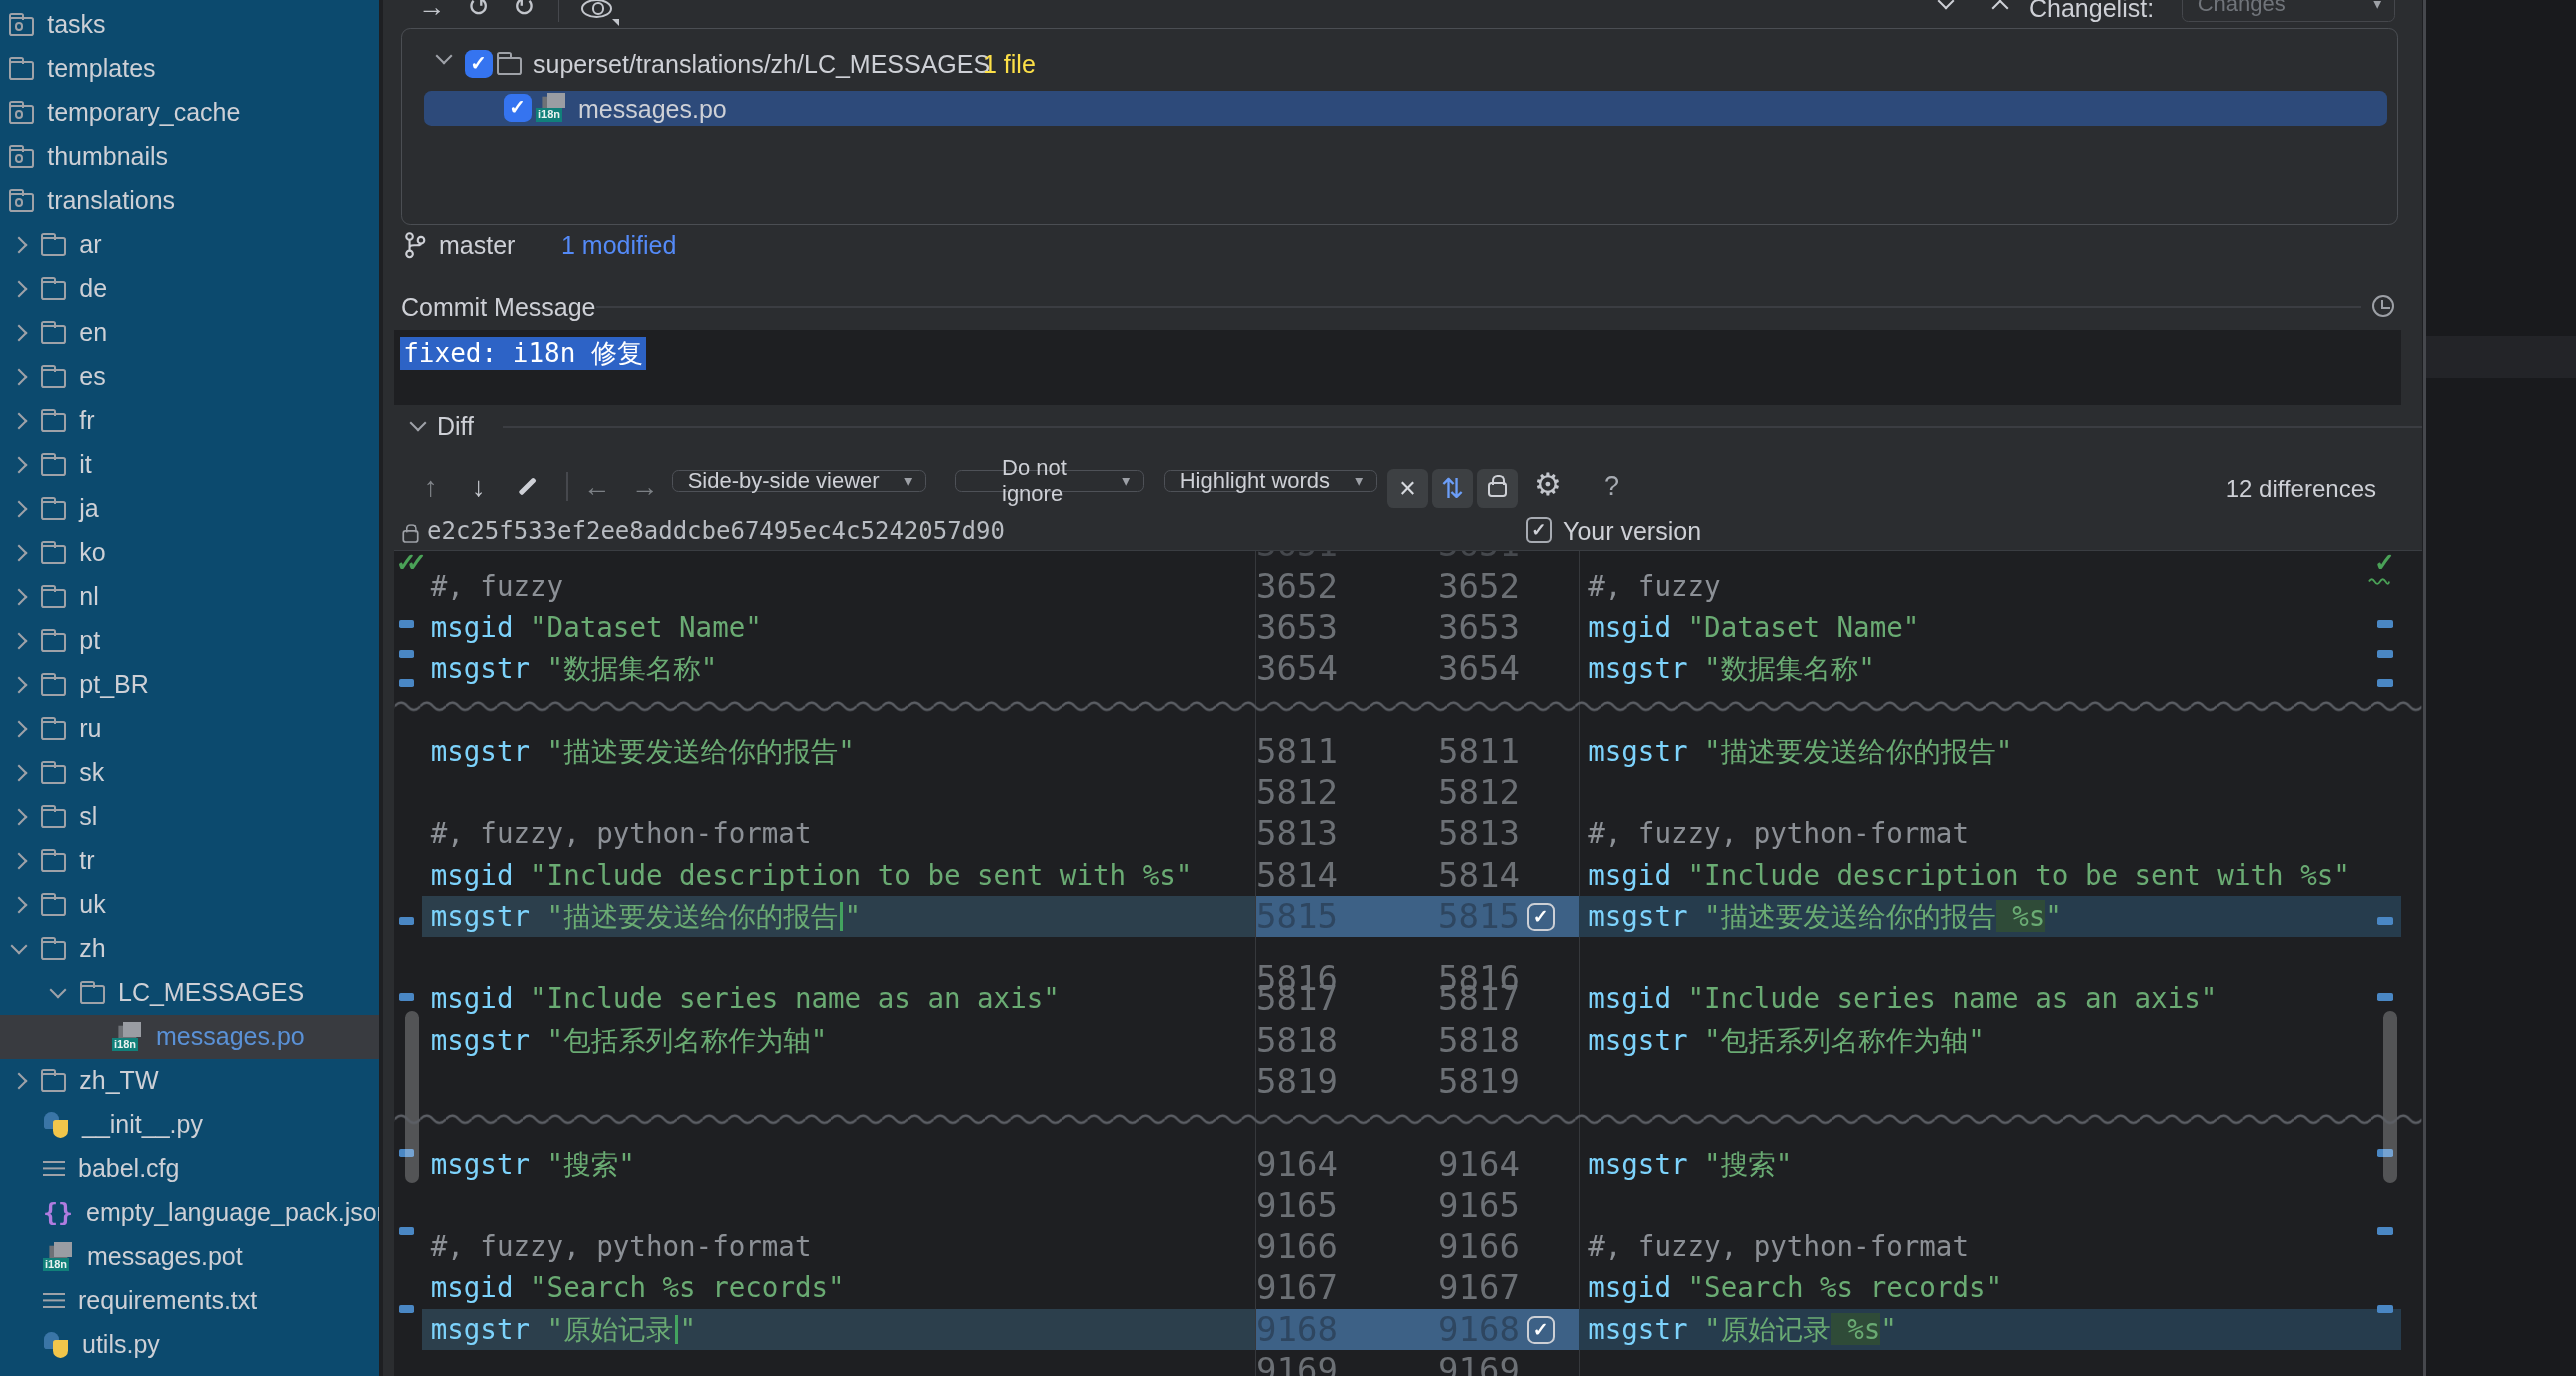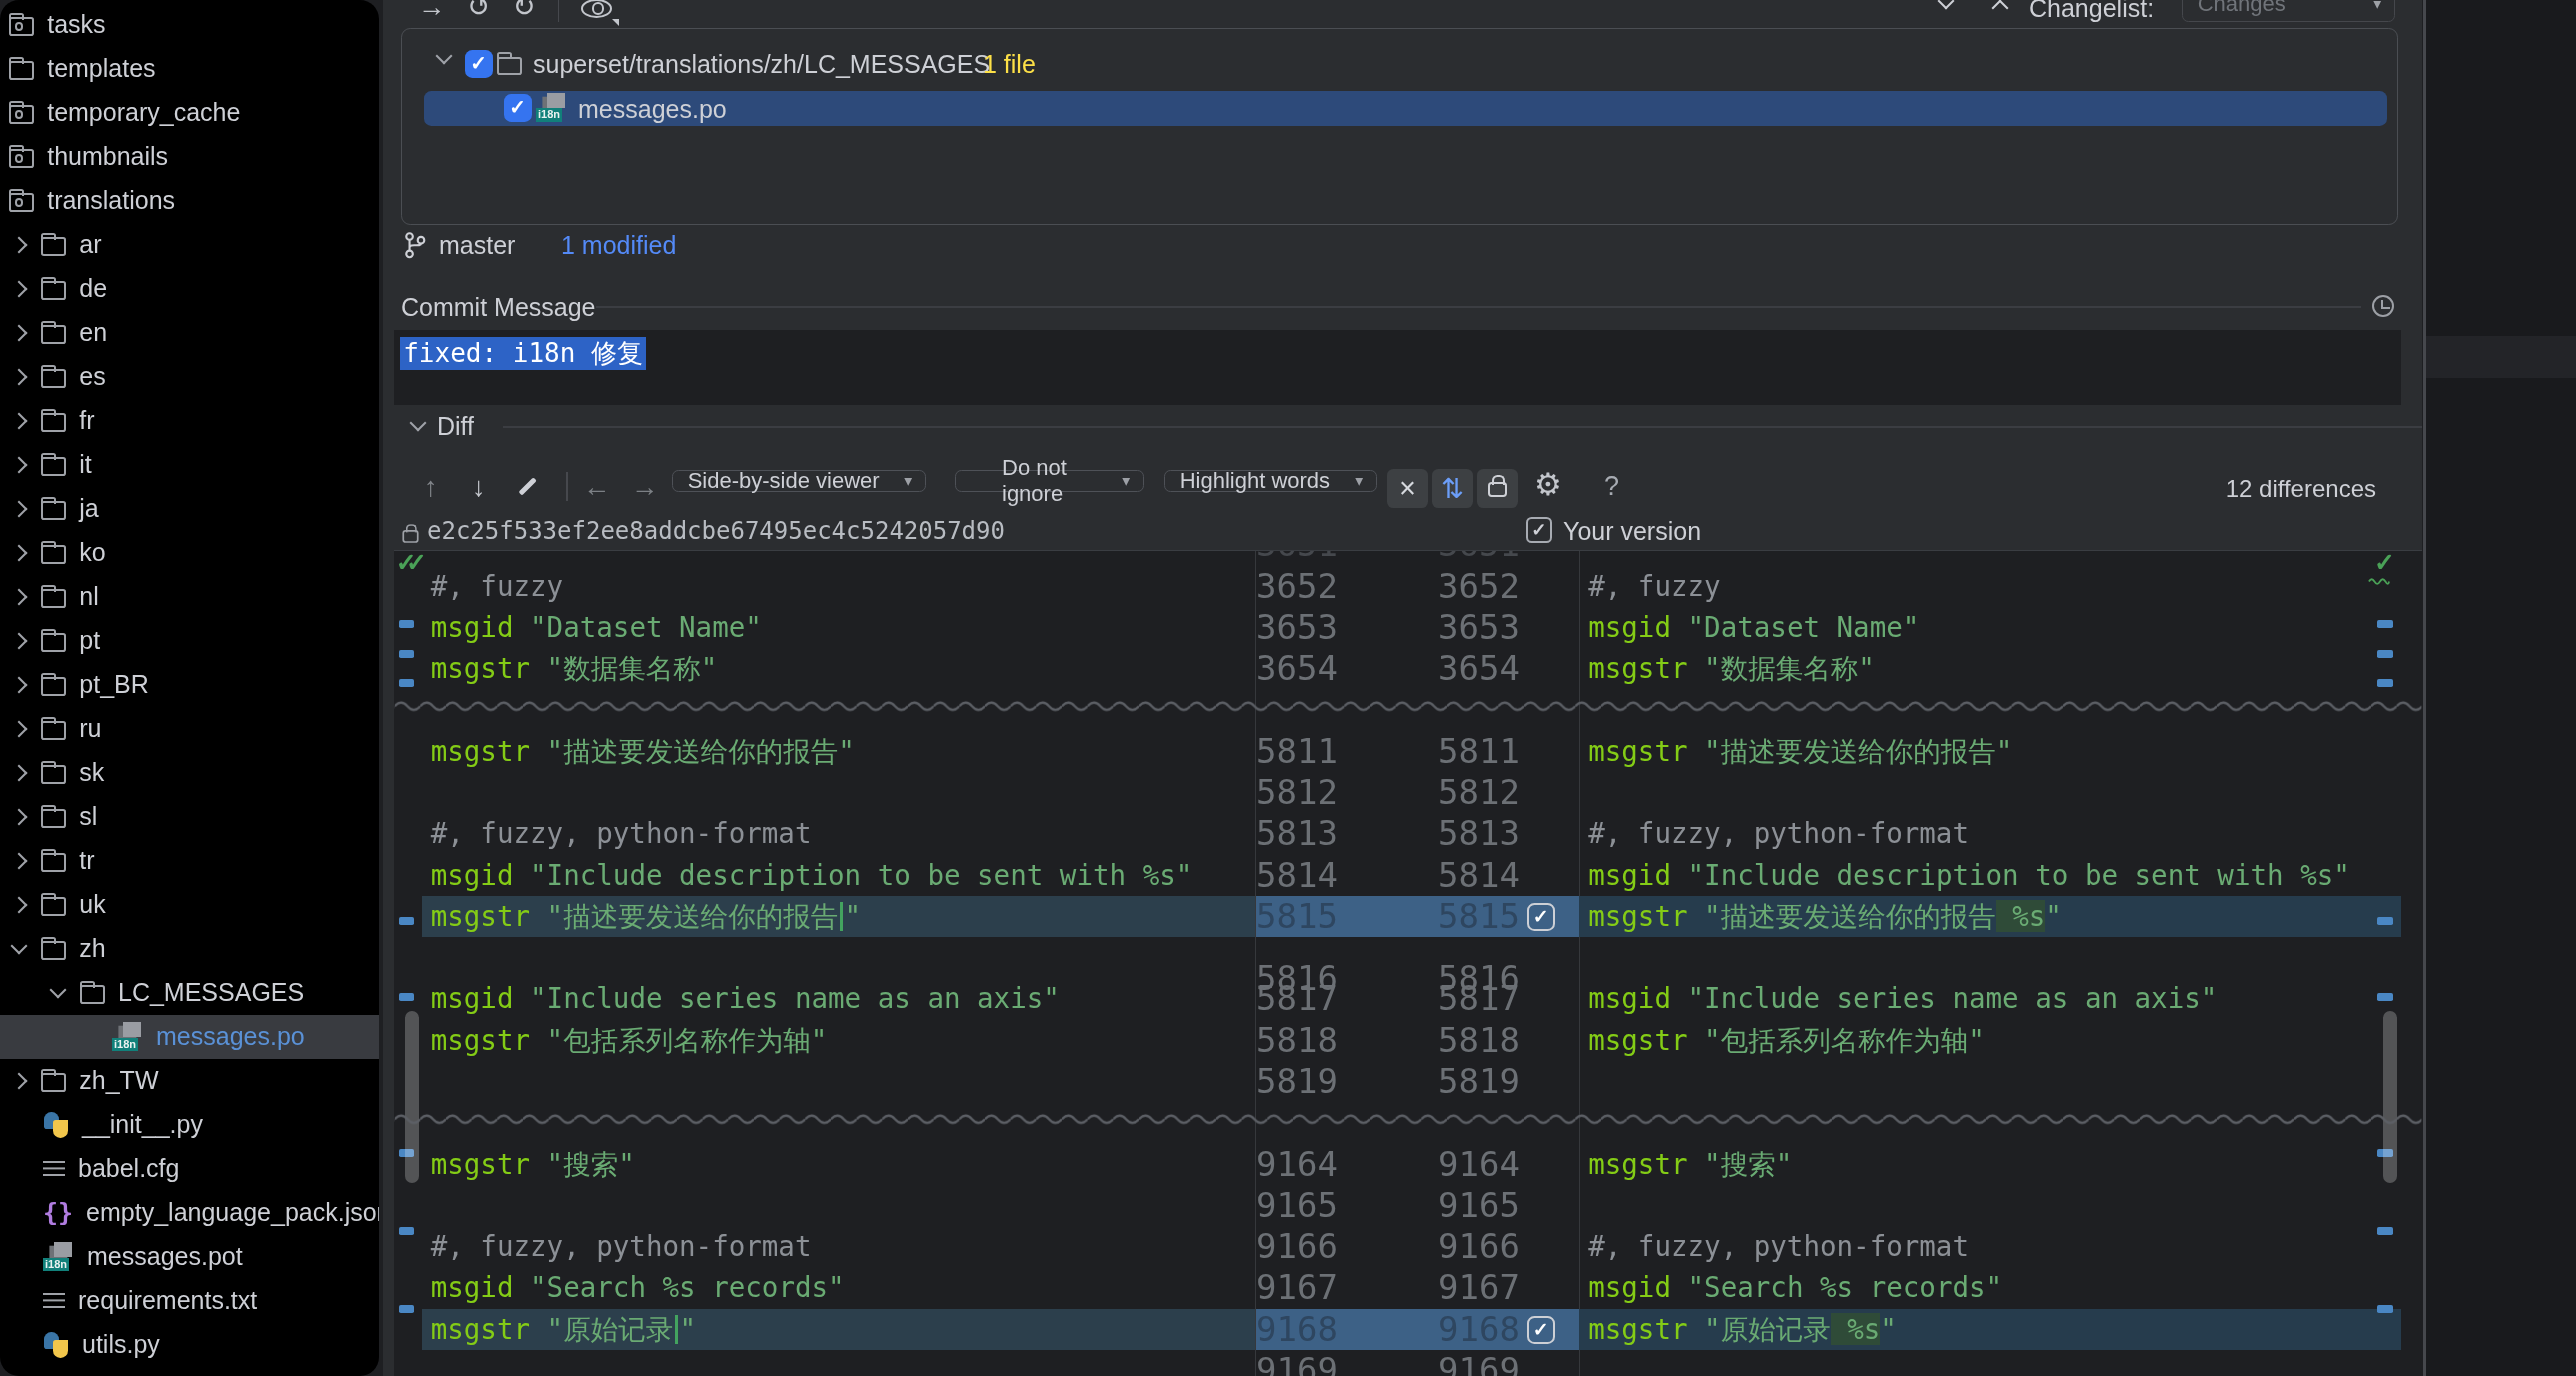--- a/index.html
+++ b/index.html
@@ -3,21 +3,21 @@
 <meta charset="utf-8">
 <style>
   * { margin:0; padding:0; box-sizing:border-box; }
   html,body { width:2576px; height:1376px; background:#1e1f22; overflow:hidden;
               font-family:"Liberation Sans", sans-serif; }
   .stage { position:absolute; left:0; top:0; width:2576px; height:1376px; }
   .abs { position:absolute; }
   .mono { font-family:"DejaVu Sans Mono", monospace; }
 
   
-  .sidebar { position:absolute; left:0; top:0; width:379px; height:1376px; background:#000000;border-radius:19px; }
+  .sidebar { position:absolute; left:0; top:0; width:379px; height:1376px; background:#0c4a6e; }
   .srow { display:flex; align-items:center; height:44px; color:#ced0d6; font-size:25px; position:relative; }
   .srow.sel { background:#393b40; }
   .srow .lbl { white-space:nowrap; }
   .srow.filelink .lbl { color:#5a91d6; }
   .ind0 { padding-left:9.2px; } .ind1 { padding-left:7.3px; } .ind1b { padding-left:43px; }
   .ind2 { padding-left:46px; } .ind3 { padding-left:112px; }
   .chev { width:12px; height:12px; border-right:2.4px solid #9fa2a8; border-bottom:2.4px solid #9fa2a8; display:inline-block; flex:none; }
   .chev.down { transform:rotate(45deg); margin:-5.5px 16.5px 0 5.5px; }
   .chev.right { transform:rotate(-45deg); margin:0 16.5px 0 5.5px; }
   .ic { flex:none; margin-right:13px; position:relative; }
@@ -73,21 +73,21 @@
 
   .vcheck { width:26px; height:26px; border:2.3px solid #a7abb2; border-radius:5.5px; color:#ced0d6; font-size:18.3px; font-weight:bold; text-align:center; line-height:22px; background:transparent; }
 
   
   .diffarea { position:absolute; left:394px; top:550px; width:2028px; height:827px; background:#1e1f22; border-top:1.8px solid #3a3d42; overflow:hidden; }
   .pane { position:absolute; top:0; height:827px; }
   .pane.l { left:27.5px; width:833px; }
   .pane.r { left:1185px; width:822px; }
   .gutter { position:absolute; left:861px; top:0; width:325px; height:827px; border-left:1.8px solid #36383c; border-right:1.8px solid #36383c; }
   .line { position:absolute; left:0; height:41px; line-height:41px; font-size:27.5px; white-space:nowrap; padding-left:9.2px; width:100%; font-family:"DejaVu Sans Mono",monospace; }
-  .kw { color:#84cc16; } .str { color:#6aab73; } .cm { color:#8c9096; }
+  .kw { color:#7dd3fc; } .str { color:#6aab73; } .cm { color:#8c9096; }
   .hlw { color:#6aab73; background:#2f4b38; }
   .ins { display:inline-block; width:2.8px; height:29px; background:#43a35f; vertical-align:-4.6px; margin:0 1.8px; }
   .selL { position:absolute; left:0; width:100%; height:41px; background:#2c3f4c; }
   .selR { position:absolute; left:0; width:100%; height:41px; background:#263c4d; }
   .selG { position:absolute; left:0; width:100%; height:41px; background:#3d6186; }
   .nline { position:absolute; height:41px; line-height:41px; font-size:34px; color:#6c7075; width:100%; font-family:"DejaVu Sans Mono",monospace; }
   .nline .n1 { position:absolute; left:0; width:80px; text-align:right; }
   .nline .n2 { position:absolute; left:92px; width:172px; text-align:right; }
   .nline.dim { color:#45484d; }
   .nline.insel { color:#2e4660; }

